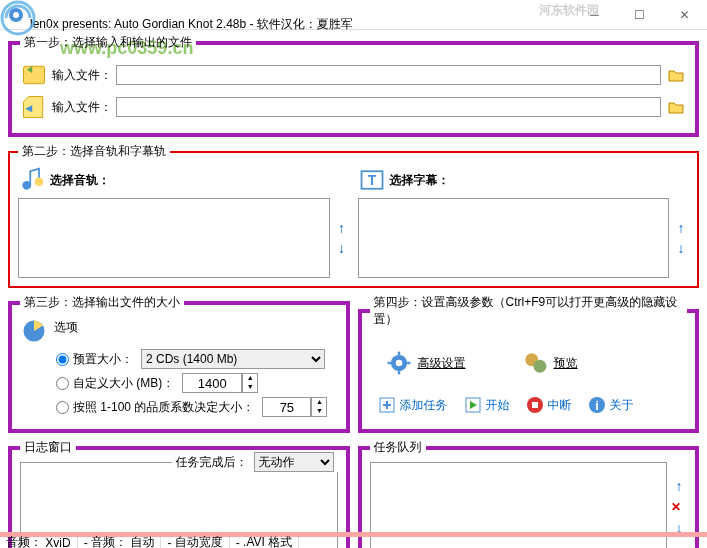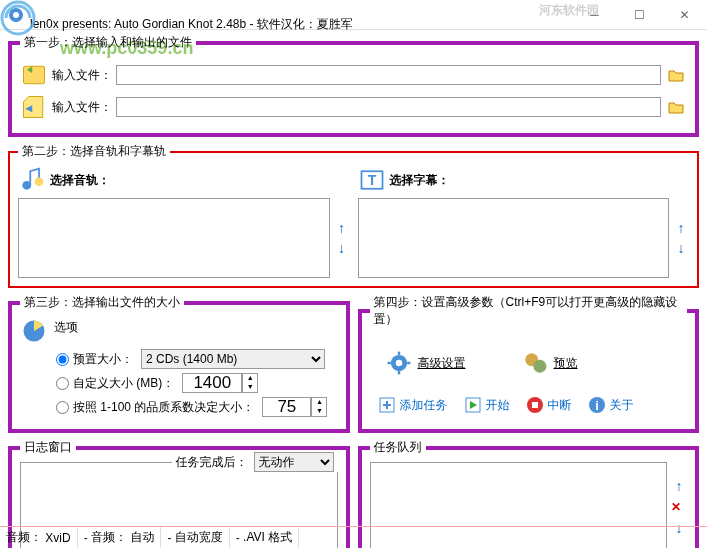--- a/index.html
+++ b/index.html
@@ -9,21 +9,21 @@
 .titlebar-text { flex: 1; font-size: 12px; color: #000; margin-top: 20px; }
 .winbtns { display: flex; height: 100%; }
 .winbtn { width: 45px; height: 30px; display: flex; align-items: center; justify-content: center; color: #666; }
 .content { padding: 4px 8px; }
 fieldset { border: 4px solid #a21caf; margin-bottom: 6px; padding: 6px 8px 8px; position: relative; }
 fieldset.highlight { border: 2px solid #e00000; }
 legend { padding: 0 4px; font-size: 12px; color: #000; }
 .row { display: flex; align-items: center; margin: 4px 0; }
 .icon32 { width: 28px; height: 28px; flex-shrink: 0; margin-right: 4px; }
 .lbl { white-space: nowrap; margin-right: 4px; }
-input[type=text] { border: 1px solid #999; height: 20px; padding: 0 4px; font-size: 17px; }
+input[type=text] { border: 1px solid #999; height: 20px; padding: 0 4px; font-size: 13px; }
 .file-input { flex: 1; }
 .folder-btn { width: 22px; height: 20px; margin-left: 4px; display: flex; align-items: center; justify-content: center; }
 .two-col { display: flex; gap: 8px; }
 .col { flex: 1; }
 .track-box { display: flex; gap: 4px; }
 .listbox { flex: 1; height: 80px; border: 1px solid #999; background: #fff; }
 .arrows { display: flex; flex-direction: column; gap: 4px; justify-content: center; }
 .arrow { width: 16px; height: 16px; color: #0066cc; font-size: 14px; text-align: center; line-height: 16px; }
 .track-label { font-weight: bold; margin-bottom: 4px; display: flex; align-items: center; }
 .radio-row { display: flex; align-items: center; margin: 4px 0 4px 36px; }
@@ -33,21 +33,21 @@
 .num-input { width: 60px; text-align: center; }
 .spinner { width: 16px; height: 20px; display: flex; flex-direction: column; border: 1px solid #999; }
 .spinner span { flex:1; font-size: 7px; text-align: center; line-height: 8px; }
 .btns-row { display: flex; gap: 16px; padding: 4px 8px; }
 .action-btn { display: flex; align-items: center; gap: 4px; color: #0066cc; }
 .bottom-row { display: flex; gap: 8px; }
 .bottom-row fieldset { flex: 1; }
 .logbox { width: 100%; height: 90px; border: 1px solid #999; background: #fff; }
 .queue-row { display: flex; gap: 4px; }
 .queue-arrows { display: flex; flex-direction: column; gap: 6px; justify-content: center; }
-.statusbar { position: absolute; bottom: 0; left: 0; right: 0; height: 22px; border-top: 1px solid #fca5a5; display: flex; align-items: center; }
+.statusbar { position: absolute; bottom: 0; left: 0; right: 0; height: 16px; border-top: 5px solid #fca5a5; display: flex; align-items: center; }
 .status-seg { padding: 0 6px; border-right: 1px solid #ddd; height: 100%; display: flex; align-items: center; }
 .after-complete { display: flex; align-items: center; gap: 6px; margin-left: auto; }
 .watermark { position: absolute; top: 38px; left: 60px; color: #6fb83f; font-size: 18px; font-weight: bold; opacity: 0.75; pointer-events: none; font-family: Arial; }
 .watermark-logo { position: absolute; top: 0; left: 0; width: 36px; height: 36px; pointer-events: none; opacity: 0.8; }
 .watermark-corner { position: absolute; top: 2px; right: 108px; color: #bbb; font-size: 12px; font-weight: bold; opacity: 0.7; pointer-events: none; }
 .xred { color: #d00; font-weight: bold; }
 .advbtn { display: flex; align-items: center; gap: 6px; margin: 8px 8px; text-decoration: underline; }
 </style>
 </head>
 <body>

